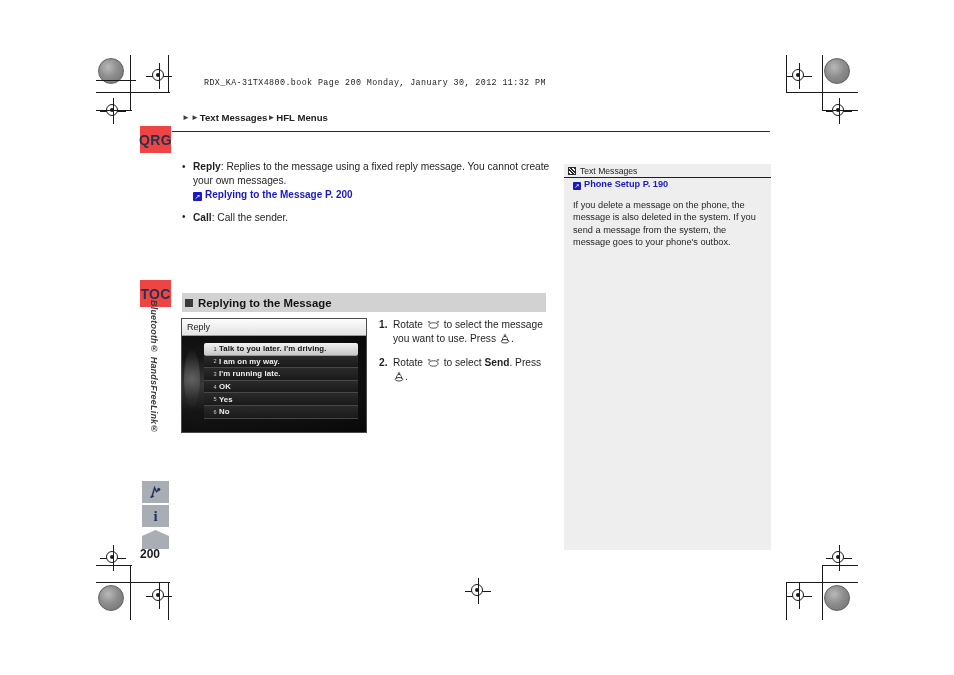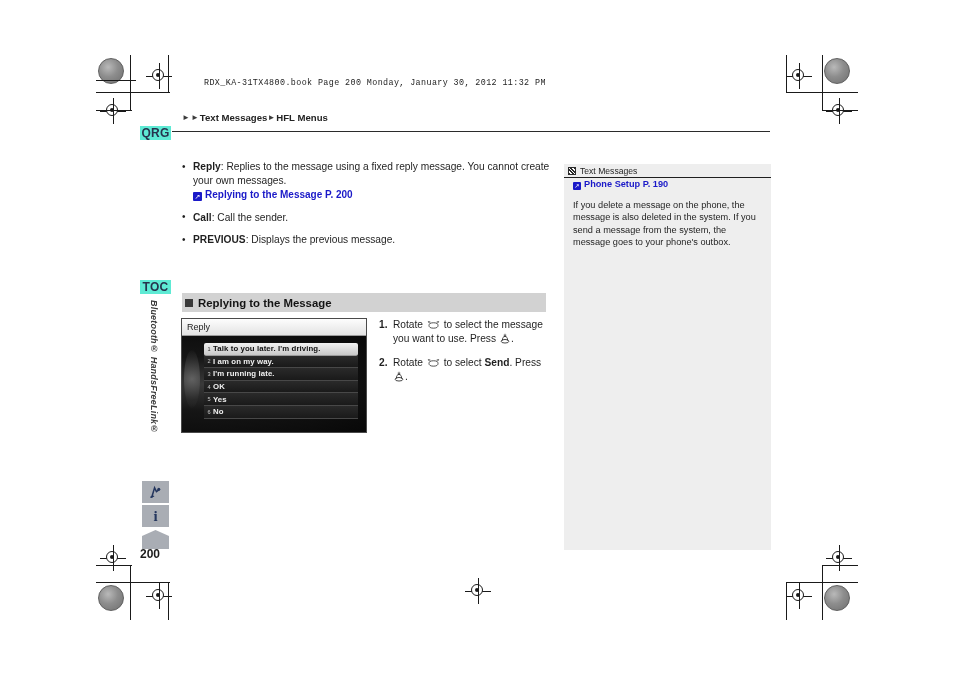--- a/index.html
+++ b/index.html
@@ -93,24 +93,24 @@
     width: 598px;
     height: 1.4px;
     background: #2b2b2b;
   }
 
   
   .tab {
     position: absolute;
     left: 140px;
     width: 31px;
-    height: 14px;
-    background: #5eead4;
+    height: 27px;
+    background: #ef4444;
     color: #26334d;
-    font-size: 12px;
+    font-size: 14px;
     font-weight: bold;
     letter-spacing: .3px;
     display: flex;
     align-items: center;
     justify-content: center;
   }
   .tab-qrg { top: 126px; }
   .tab-toc { top: 280px; }
 
   .vertical-label {
@@ -286,21 +286,21 @@
     opacity: .85;
   }
   .list { margin-left: 14px; }
   .row {
     position: relative;
     height: 12.6px;
     display: flex;
     align-items: center;
     border-bottom: 1px solid #484848;
     background: linear-gradient(#2a2a2a, #1a1a1a);
-    padding-left: 1px;
+    padding-left: 7px;
     box-sizing: border-box;
   }
   .row .num {
     font-size: 5.6px;
     color: #c9c9c9;
     width: 8px;
     text-align: center;
     flex: none;
   }
   .row .txt {
@@ -482,23 +482,20 @@
   <div class="main-col">
     <ul class="bullets">
       <li>
         <span class="b">Reply</span><span>: Replies to the message using a fixed reply message. You cannot create your own messages.</span>
         <a class="xref">
           <span class="arrow-box">↗</span><span class="lbl">Replying to the Message</span> <span class="pg">P. 200</span>
         </a>
       </li>
       <li>
         <span class="b">Call</span><span>: Call the sender.</span>
-      </li>
-      <li>
-        <span class="b">PREVIOUS</span><span>: Displays the previous message.</span>
       </li>
     </ul>
   </div>
 
   <div class="section-bar">
     <span class="sq"></span>
     <span class="title">Replying to the Message</span>
   </div>
 
   <div class="screen">

